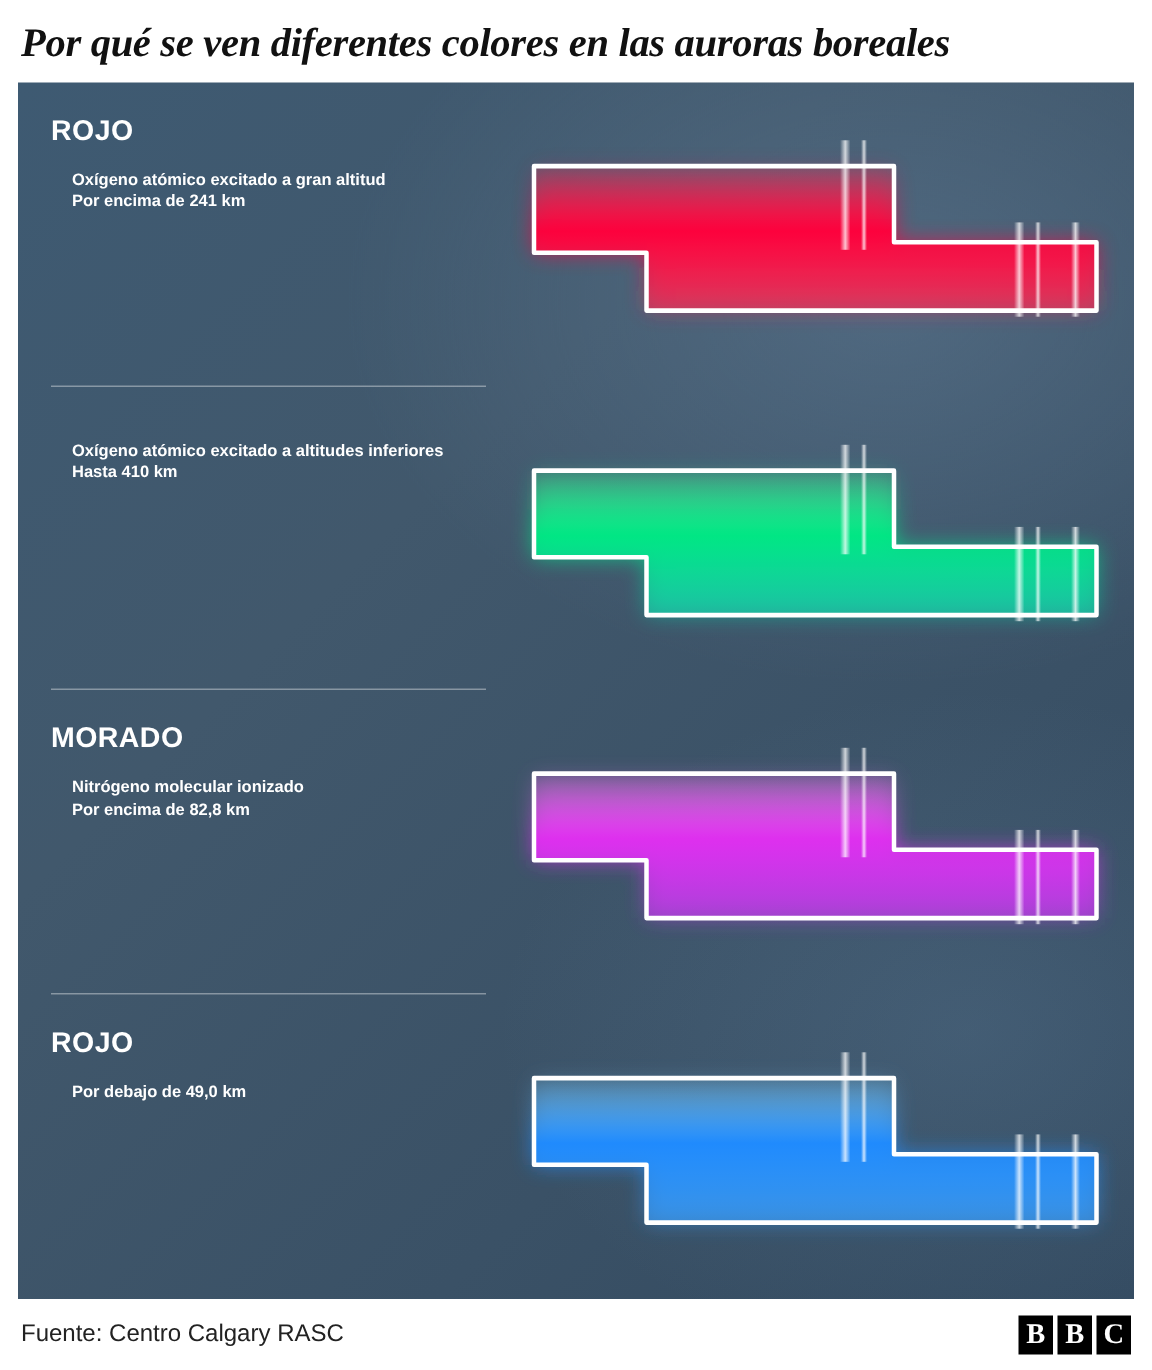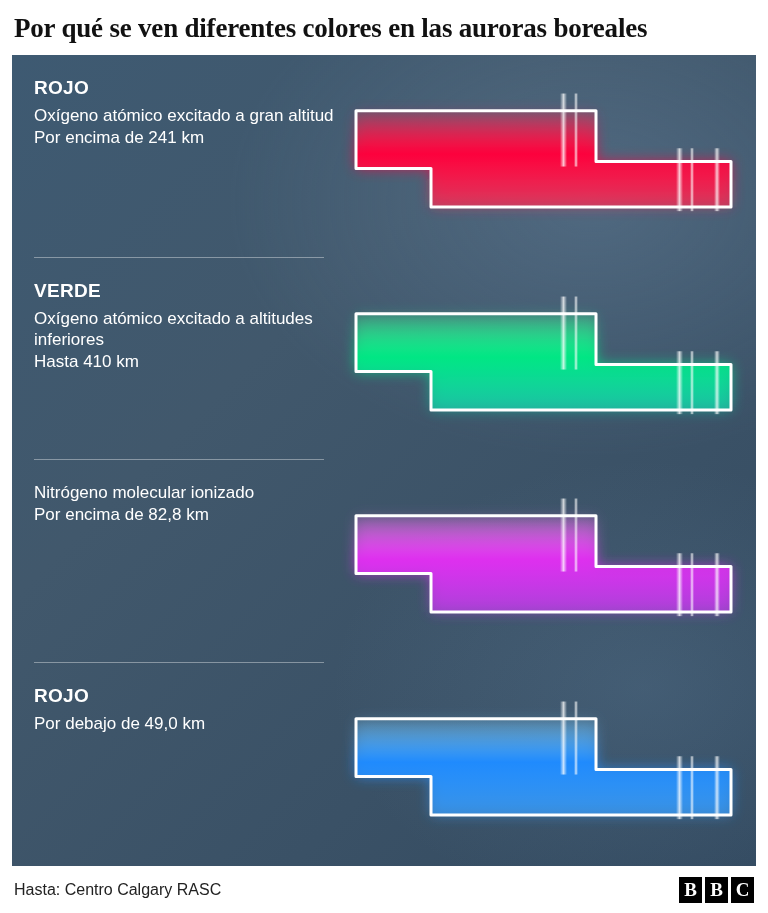--- a/index.html
+++ b/index.html
@@ -28,20 +28,21 @@
     flex: 0 0 auto;
   }
   .headline {
     font-family: "Liberation Serif", serif;
     font-weight: bold;
     font-size: 27px;
     line-height: 1.22;
     color: #111111;
     margin: 0;
     letter-spacing: -0.2px;
+    font-style: italic;
   }
   
   .chart {
     position: relative;
     margin: 0 12px;
     flex: 1 1 auto;
     background: linear-gradient(135deg, #3e5a72 0%, #41586c 35%, #3a5166 70%, #334a60 100%);
     overflow: hidden;
   }
   .chart-bg-glow {
@@ -73,25 +74,25 @@
     box-sizing: border-box;
   }
   .color-name {
     font-size: 19px;
     font-weight: bold;
     color: #ffffff;
     margin: 0 0 6px 0;
     letter-spacing: 0.3px;
   }
   .desc {
-    font-size: 17px;
+    font-size: 11px;
     color: #ffffff;
     line-height: 1.28;
-    margin: 0;
-    font-weight: 400;
+    margin: 14px;
+    font-weight: 700;
   }
   .divider {
     position: absolute;
     left: 22px;
     bottom: 0;
     width: 290px;
     height: 1px;
     background: rgba(255,255,255,0.38);
     z-index: 3;
   }
@@ -213,21 +214,20 @@
             <path d="M20,55 L260,55 L260,105 L395,105 L395,150 L95,150 L95,112 L20,112 Z" fill="url(#g-grn)"></path>
             <path d="M20,55 L260,55 L260,105 L395,105 L395,150 L95,150 L95,112 L20,112 Z" fill="none" stroke="#ffffff" stroke-width="3" stroke-linejoin="round"></path>
             <rect x="224" y="38" width="7" height="72" fill="url(#gv-grn)"></rect>
             <rect x="238" y="38" width="4" height="72" fill="url(#gv-grn)"></rect>
             <rect x="340" y="92" width="7" height="62" fill="url(#gv-grn)"></rect>
             <rect x="354" y="92" width="4" height="62" fill="url(#gv-grn)"></rect>
             <rect x="378" y="92" width="6" height="62" fill="url(#gv-grn)"></rect>
           </svg>
         </div>
         <div class="row-text">
-          <p class="color-name">VERDE</p>
           <p class="desc" style="white-space:pre-line">Oxígeno atómico excitado a altitudes inferiores
 Hasta 410 km</p>
         </div>
         <div class="divider"></div>
       </div>
 
       <div class="row">
         <div class="aurora">
           <svg viewBox="0 0 420 200" preserveAspectRatio="none">
             <defs>
@@ -251,20 +251,21 @@
             <path d="M20,55 L260,55 L260,105 L395,105 L395,150 L95,150 L95,112 L20,112 Z" fill="url(#g-pur)"></path>
             <path d="M20,55 L260,55 L260,105 L395,105 L395,150 L95,150 L95,112 L20,112 Z" fill="none" stroke="#ffffff" stroke-width="3" stroke-linejoin="round"></path>
             <rect x="224" y="38" width="7" height="72" fill="url(#gv-pur)"></rect>
             <rect x="238" y="38" width="4" height="72" fill="url(#gv-pur)"></rect>
             <rect x="340" y="92" width="7" height="62" fill="url(#gv-pur)"></rect>
             <rect x="354" y="92" width="4" height="62" fill="url(#gv-pur)"></rect>
             <rect x="378" y="92" width="6" height="62" fill="url(#gv-pur)"></rect>
           </svg>
         </div>
         <div class="row-text">
+          <p class="color-name">MORADO</p>
           <p class="desc" style="white-space:pre-line">Nitrógeno molecular ionizado
 Por encima de 82,8 km</p>
         </div>
         <div class="divider"></div>
       </div>
 
       <div class="row">
         <div class="aurora">
           <svg viewBox="0 0 420 200" preserveAspectRatio="none">
             <defs>
@@ -297,21 +298,21 @@
         <div class="row-text">
           <p class="color-name">ROJO</p>
           <p class="desc" style="white-space:pre-line">Por debajo de 49,0 km</p>
         </div>
       </div>
 
     </div>
   </div>
 
   <div class="footer">
-    <div class="source">Hasta: Centro Calgary RASC</div>
+    <div class="source">Fuente: Centro Calgary RASC</div>
     <div class="bbc-blocks">
       <span>B</span>
       <span>B</span>
       <span>C</span>
     </div>
   </div>
 
 </div>
 
 </body></html>

